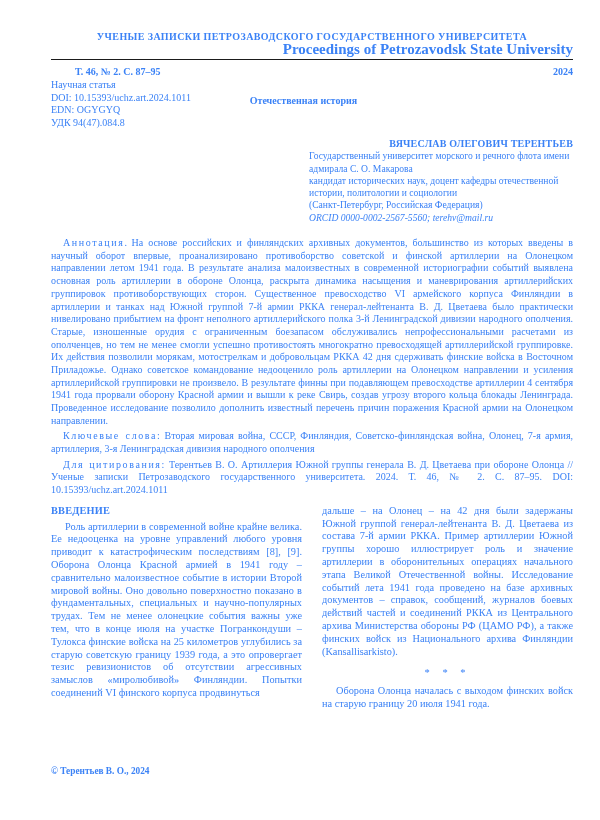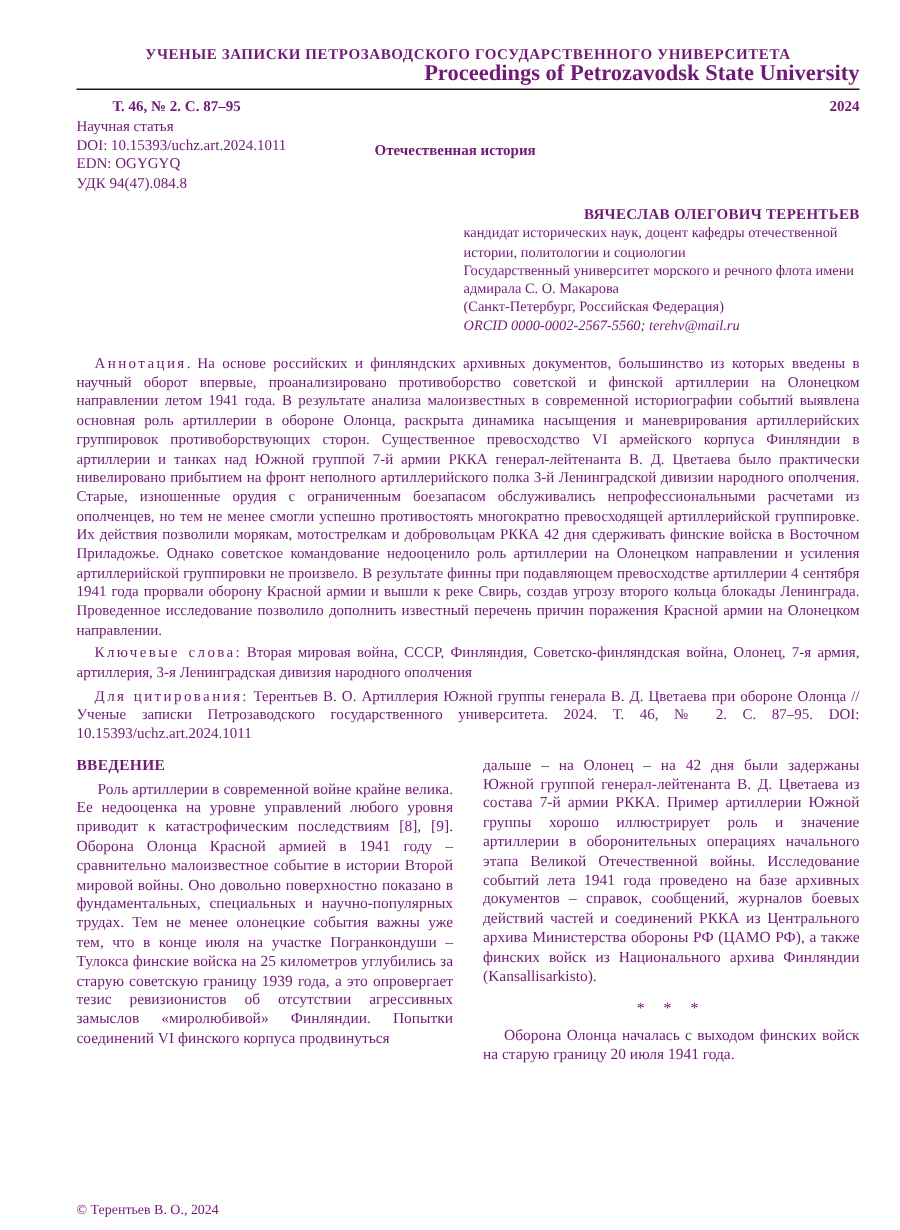--- a/index.html
+++ b/index.html
@@ -2,21 +2,21 @@
 <html lang="ru"><head>
 <meta charset="utf-8">
 <style>
   html, body { margin: 0; padding: 0; background: #888; }
   .page {
     position: relative;
     width: 600px;
     height: 820px;
     margin: 0 auto;
     background: #ffffff;
-    color: #701a75;
+    color: #3b82f6;
     font-family: "Liberation Serif", "DejaVu Serif", serif;
     box-sizing: border-box;
     padding: 30px 27px 0 51px;
     overflow: hidden;
   }
   
   .journal-title {
     text-align: center;
     font-weight: bold;
     font-size: 10px;
@@ -96,22 +96,23 @@
   .stars {
     text-align: center;
     letter-spacing: 5px;
     font-size: 10.5px;
     margin: 9px 0 5px 0;
   }
   
   .copyright {
     position: absolute;
     left: 51px;
-    top: 802px;
+    top: 766px;
     font-size: 9.3px;
+    font-weight: bold;
   }
 </style>
 </head>
 <body>
 
 <div class="page">
 
   <header>
     <div class="journal-title">УЧЕНЫЕ ЗАПИСКИ ПЕТРОЗАВОДСКОГО ГОСУДАРСТВЕННОГО УНИВЕРСИТЕТА</div>
     <div class="journal-subtitle">Proceedings of Petrozavodsk State University</div>
@@ -127,22 +128,22 @@
       <span>Научная статья</span>
       <span class="meta-section">Отечественная история</span>
     </div>
     <div>DOI: 10.15393/uchz.art.2024.1011</div>
     <div>EDN: OGYGYQ</div>
     <div>УДК 94(47).084.8</div>
   </section>
 
   <section class="author-block">
     <div class="author-name">ВЯЧЕСЛАВ ОЛЕГОВИЧ ТЕРЕНТЬЕВ</div>
+    <div>Государственный университет морского и речного флота имени адмирала С. О. Макарова</div>
     <div>кандидат исторических наук, доцент кафедры отечественной истории, политологии и социологии</div>
-    <div>Государственный университет морского и речного флота имени адмирала С. О. Макарова</div>
     <div>(Санкт-Петербург, Российская Федерация)</div>
     <div class="author-orcid">ORCID 0000-0002-2567-5560; terehv@mail.ru</div>
   </section>
 
 
   <p class="front-par abstract-par">
     <span class="spaced-label">Аннотация.</span><span>На основе российских и финляндских архивных документов, большинство из которых введены в научный оборот впервые, проанализировано противоборство советской и финской артиллерии на Олонецком направлении летом 1941 года. В результате анализа малоизвестных в современной историографии событий выявлена основная роль артиллерии в обороне Олонца, раскрыта динамика насыщения и маневрирования артиллерийских группировок противоборствующих сторон. Существенное превосходство VI армейского корпуса Финляндии в артиллерии и танках над Южной группой 7-й армии РККА генерал-лейтенанта В. Д. Цветаева было практически нивелировано прибытием на фронт неполного артиллерийского полка 3-й Ленинградской дивизии народного ополчения. Старые, изношенные орудия с ограниченным боезапасом обслуживались непрофессиональными расчетами из ополченцев, но тем не менее смогли успешно противостоять многократно превосходящей артиллерийской группировке. Их действия позволили морякам, мотострелкам и добровольцам РККА 42 дня сдерживать финские войска в Восточном Приладожье. Однако советское командование недооценило роль артиллерии на Олонецком направлении и усиления артиллерийской группировки не произвело. В результате финны при подавляющем превосходстве артиллерии 4 сентября 1941 года прорвали оборону Красной армии и вышли к реке Свирь, создав угрозу второго кольца блокады Ленинграда. Проведенное исследование позволило дополнить известный перечень причин поражения Красной армии на Олонецком направлении.</span>
   </p>
 
   <p class="front-par kw-par">

